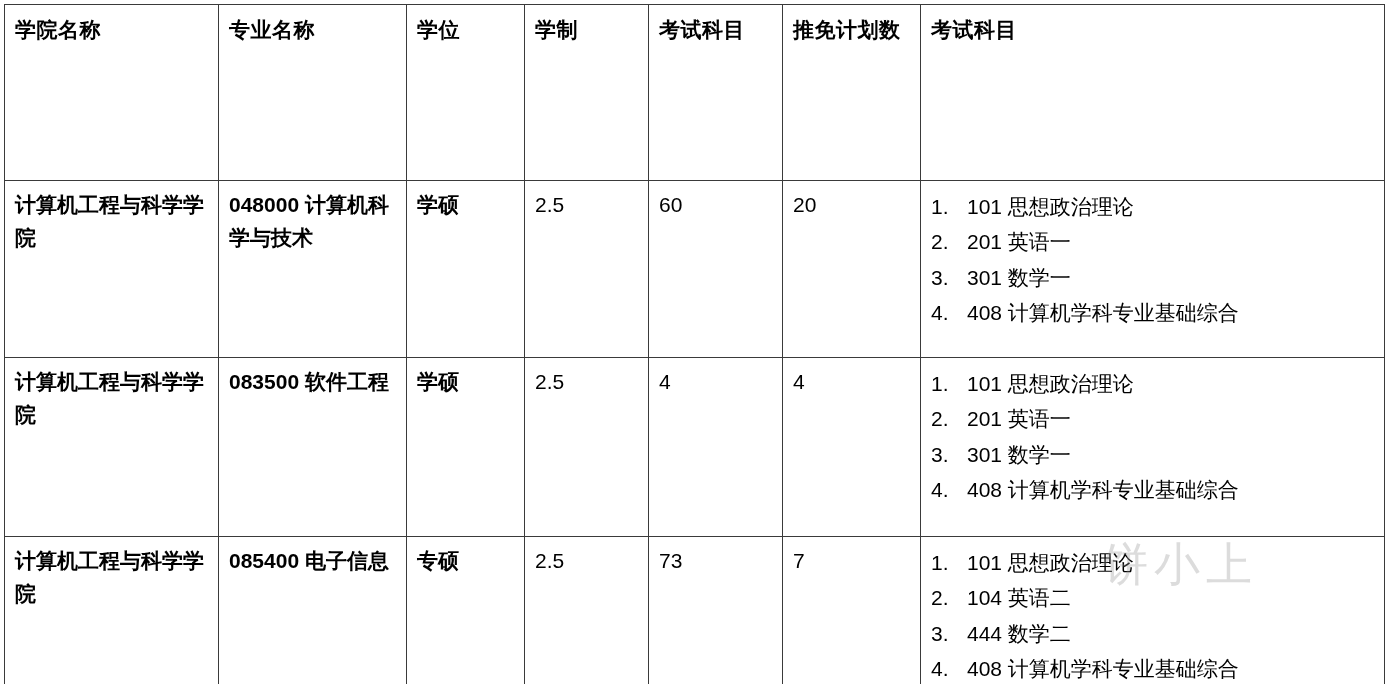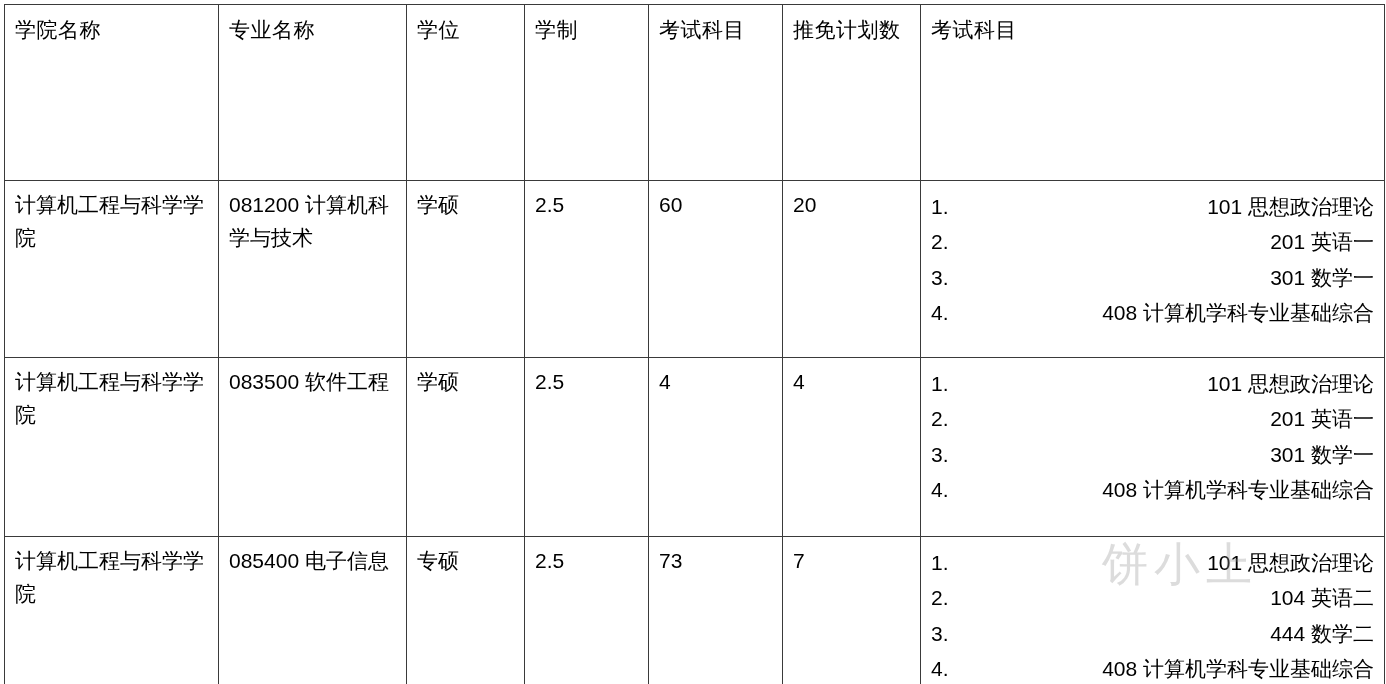--- a/index.html
+++ b/index.html
@@ -49,30 +49,30 @@
     height: 156px;
     padding-top: 9px;
   }
   tr.header-row td .hdr {
     font-size: 21px;
     letter-spacing: 0.5px;
   }
   .cell-text {
     white-space: pre-wrap;
     word-break: break-all;
+    font-weight: bold;
   }
   .num {
     font-size: 21px;
   }
   ol.subjects {
     list-style: none;
     margin: 0;
     padding: 0;
     counter-reset: subj;
-    text-align: right;
   }
   ol.subjects li {
     counter-increment: subj;
     font-size: 21px;
     line-height: 1.68;
     white-space: nowrap;
     position: relative;
     padding-left: 36px;
   }
   ol.subjects li::before {
@@ -137,21 +137,21 @@
         <td>
             <div class="hdr cell-text">考试科目</div>
           </td>
       </tr>
 
       <tr class="row-1">
         <td>
             <div class="cell-text">计算机工程与科学学院</div>
           </td>
         <td>
-            <div class="cell-text">081200 计算机科学与技术</div>
+            <div class="cell-text">048000 计算机科学与技术</div>
           </td>
         <td>
             <div class="cell-text">学硕</div>
           </td>
         <td>
             <div class="num">2.5</div>
           </td>
         <td>
             <div class="num">60</div>
           </td>

